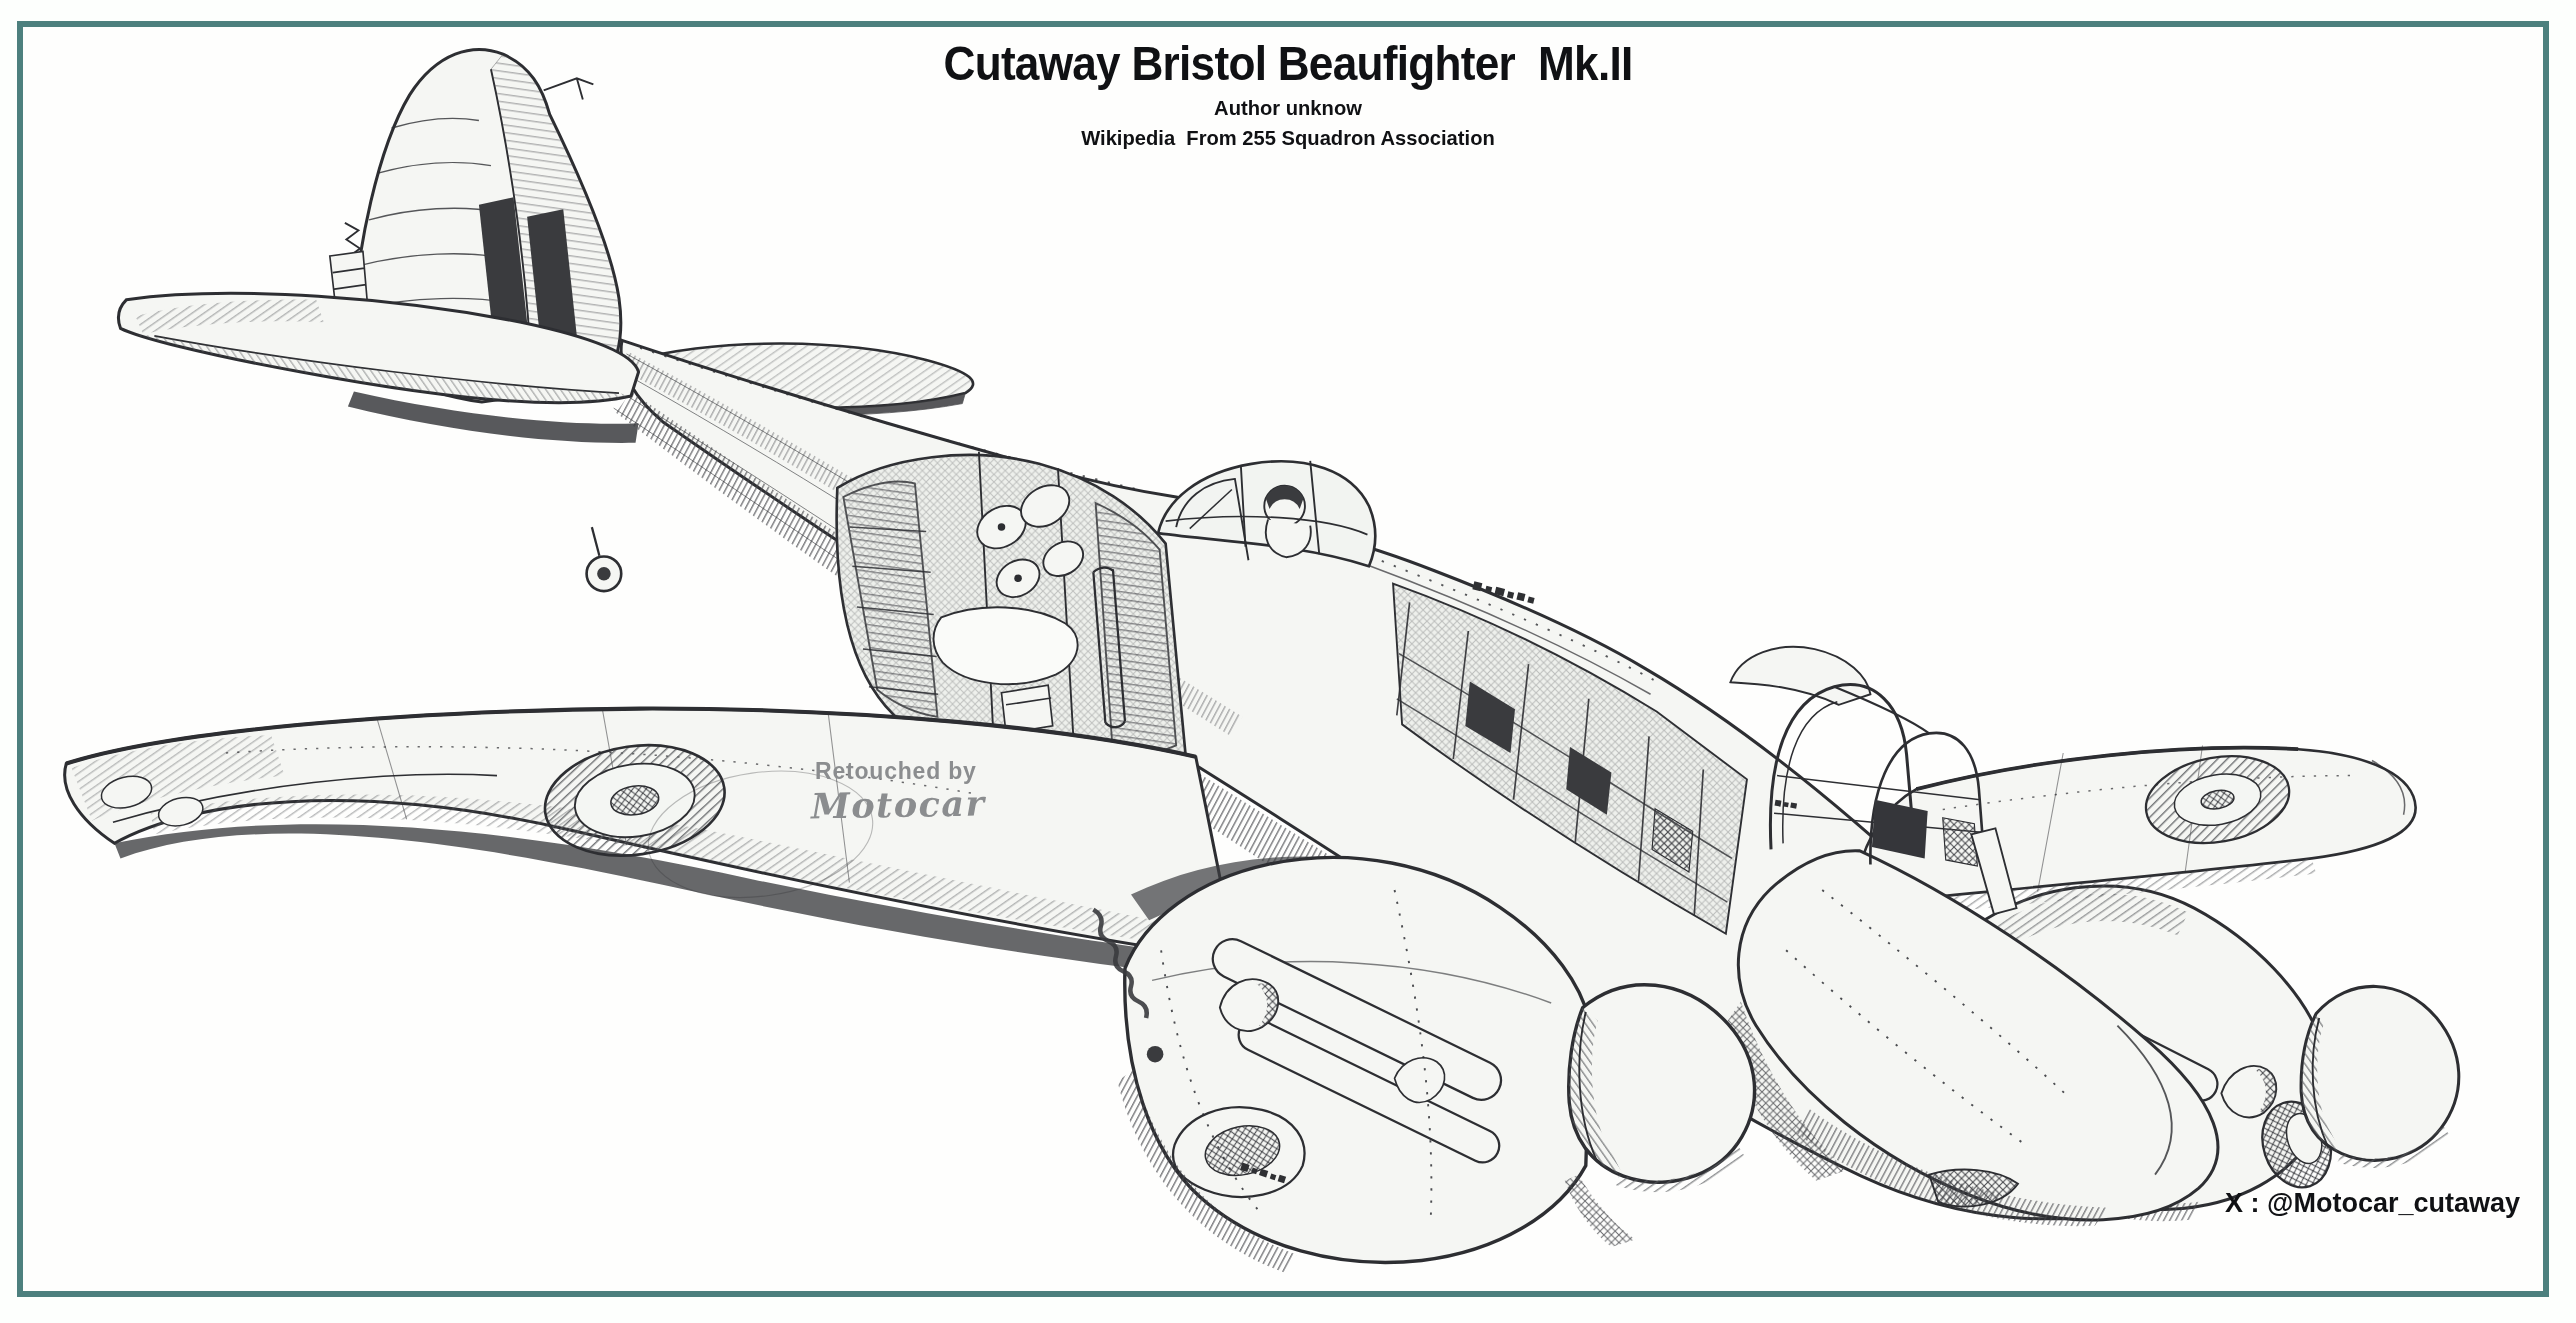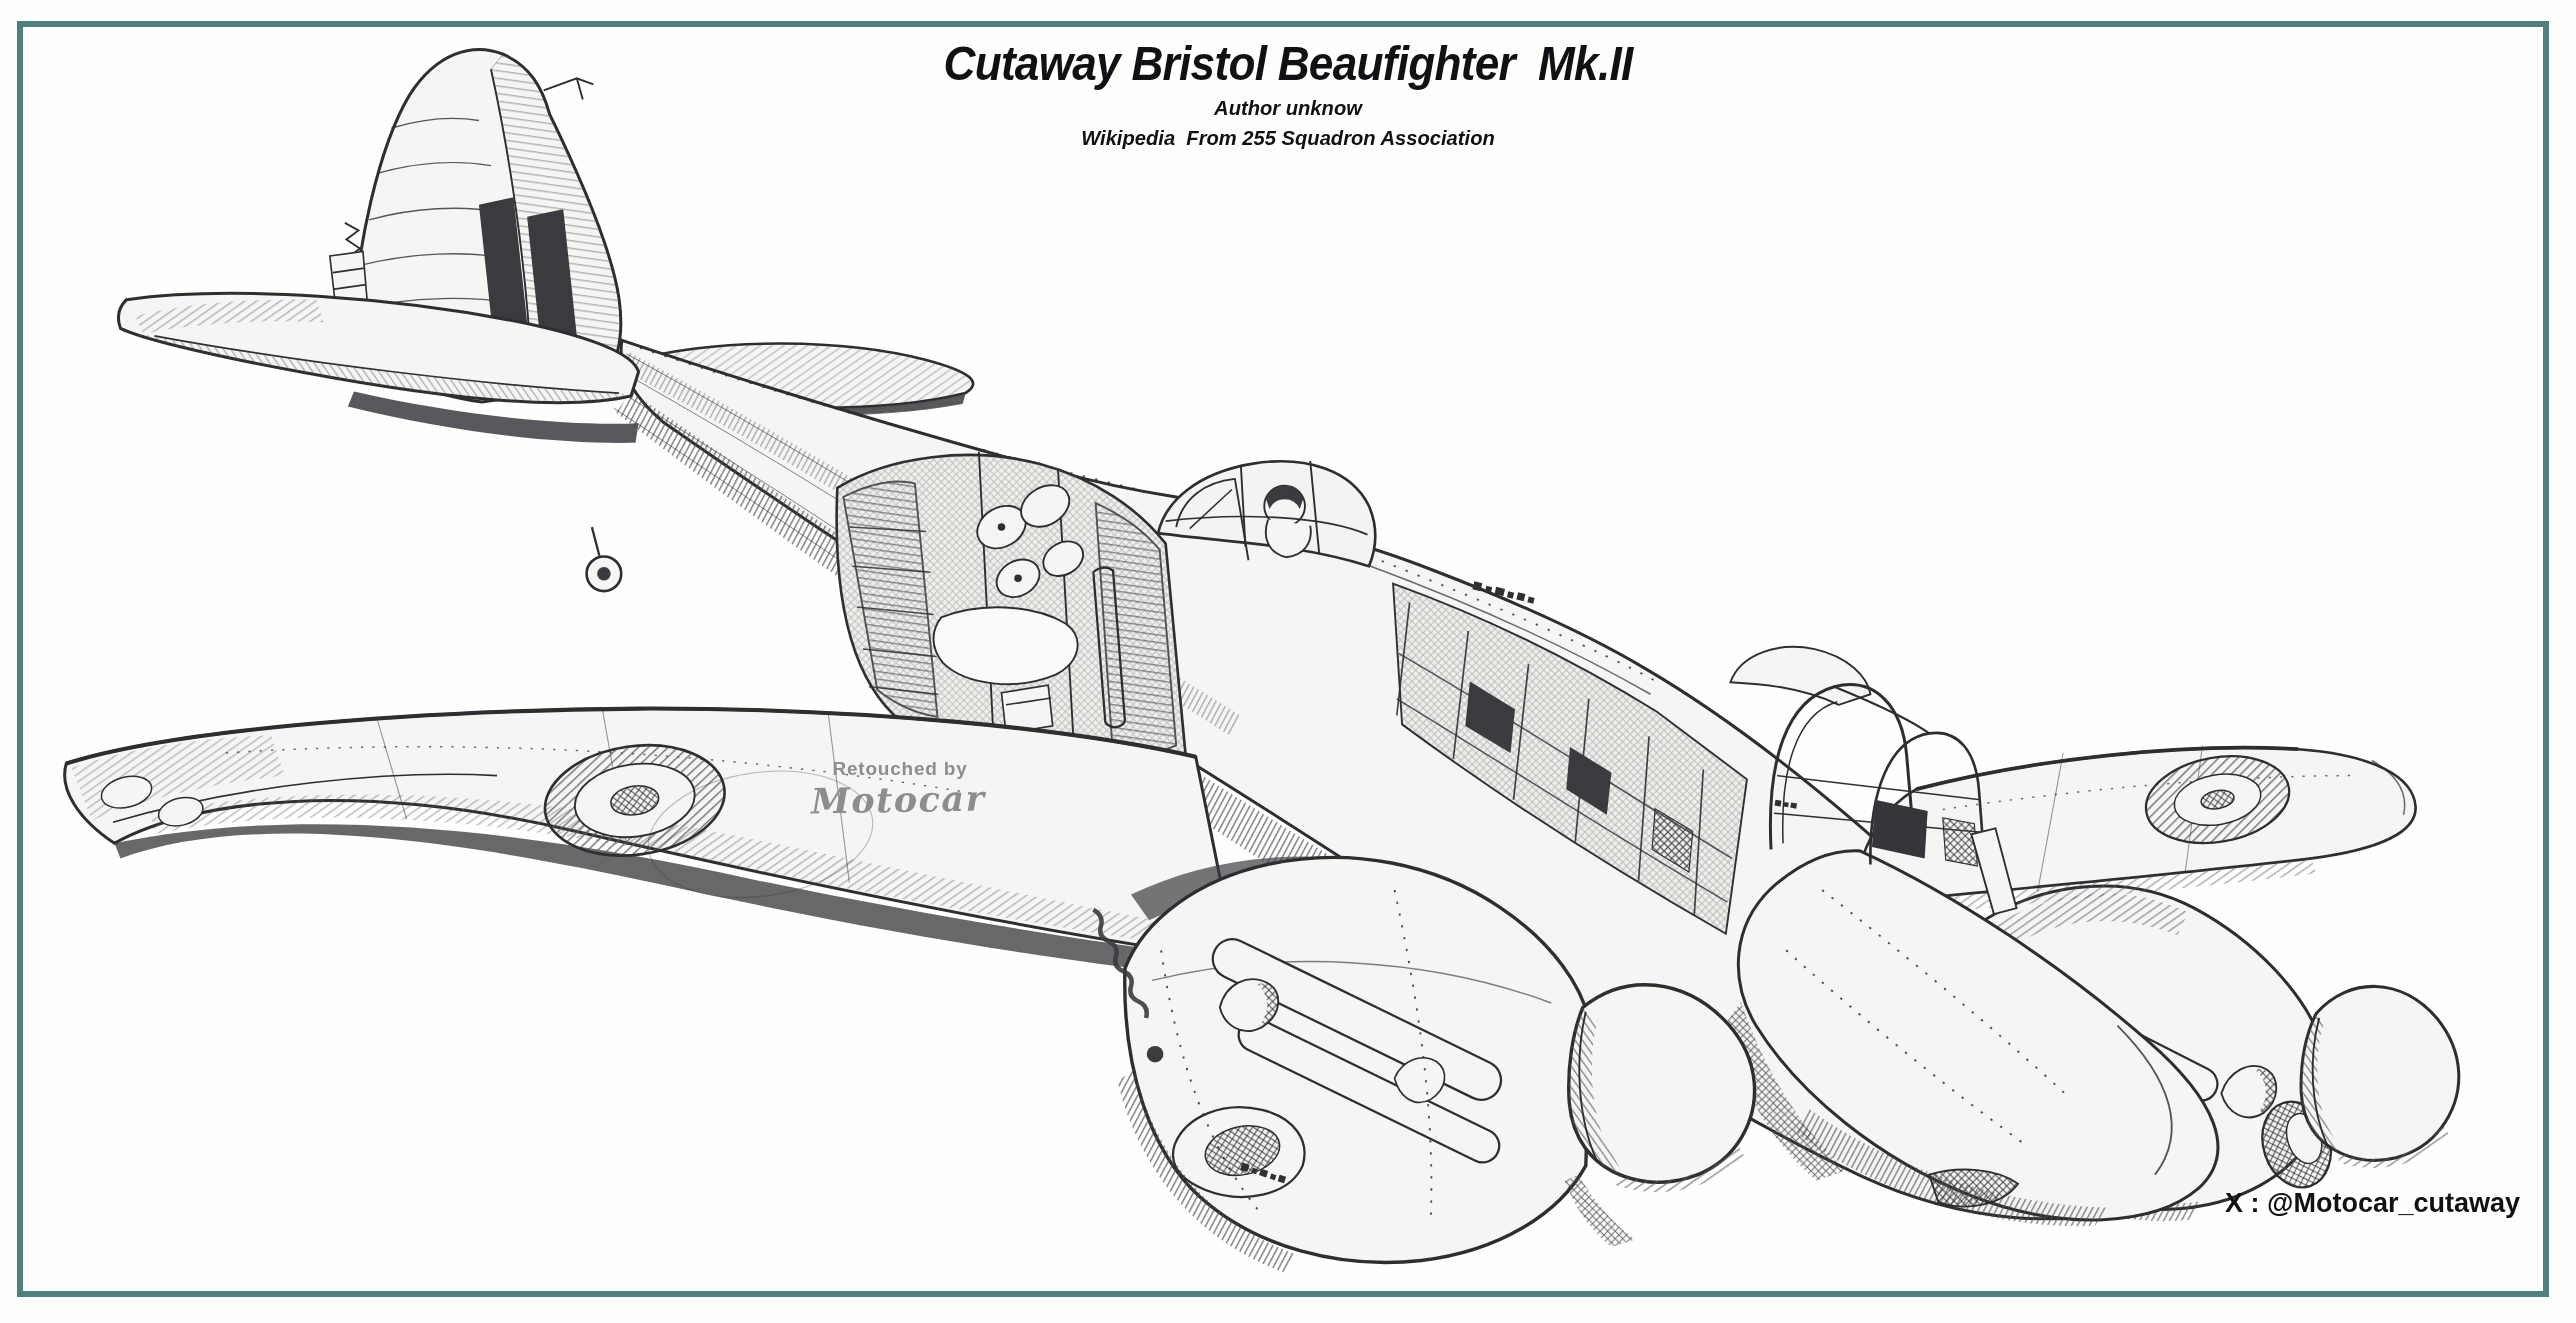--- a/index.html
+++ b/index.html
@@ -1,24 +1,24 @@
 <!DOCTYPE html>
 <html style="font-size:12px"><head>
 <meta charset="utf-8">
 <style>
   html,body{margin:0;padding:0;width:2576px;height:1323px;background:#fdfffd;overflow:hidden;}
   body{position:relative;font-family:"Liberation Sans",sans-serif;}
   .frame{position:absolute;left:16.6px;top:21px;width:2520px;height:1264px;border:6.8px solid #4d807e;background:#fefefd;box-sizing:content-box;}
   .artwork{position:absolute;left:0;top:0;width:2576px;height:1323px;}
-  .header{position:absolute;left:0;top:39px;width:2576px;text-align:center;color:#101114;font-style:italic;}
+  .header{position:absolute;left:0;top:39px;width:2576px;text-align:center;color:#101114;}
   .hdr-title{font-size:48px;font-weight:bold;letter-spacing:-0.8px;transform:scaleX(0.92);transform-origin:center;white-space:pre;line-height:1.05;}
   .hdr-sub{font-size:21px;font-weight:bold;white-space:pre;margin-top:7.5px;line-height:1.0;transform:scaleX(0.96);transform-origin:center;}
   .hdr-sub2{font-size:21px;font-weight:bold;white-space:pre;margin-top:9px;line-height:1.0;transform:scaleX(0.96);transform-origin:center;}
   .watermark{position:absolute;left:815px;top:758px;color:#8b8d8f;}
-  .wm1{font-size:19px;font-weight:bold;letter-spacing:0.8px;text-align:center;}
+  .wm1{font-size:23px;font-weight:bold;letter-spacing:0.8px;}
   .wm2{font-family:"DejaVu Serif",serif;font-style:italic;font-weight:bold;font-size:35px;margin-top:-1.5px;margin-left:-4.5px;letter-spacing:1.5px;transform:rotate(-1deg);}
   .footer{position:absolute;right:56px;top:1188px;font-size:27px;font-weight:bold;color:#101114;white-space:pre;}
 </style>
 </head>
 <body>
 
 <div class="frame"></div>
 
 <svg class="artwork" viewBox="0 0 3421 1757" xmlns="http://www.w3.org/2000/svg">
   <defs>

